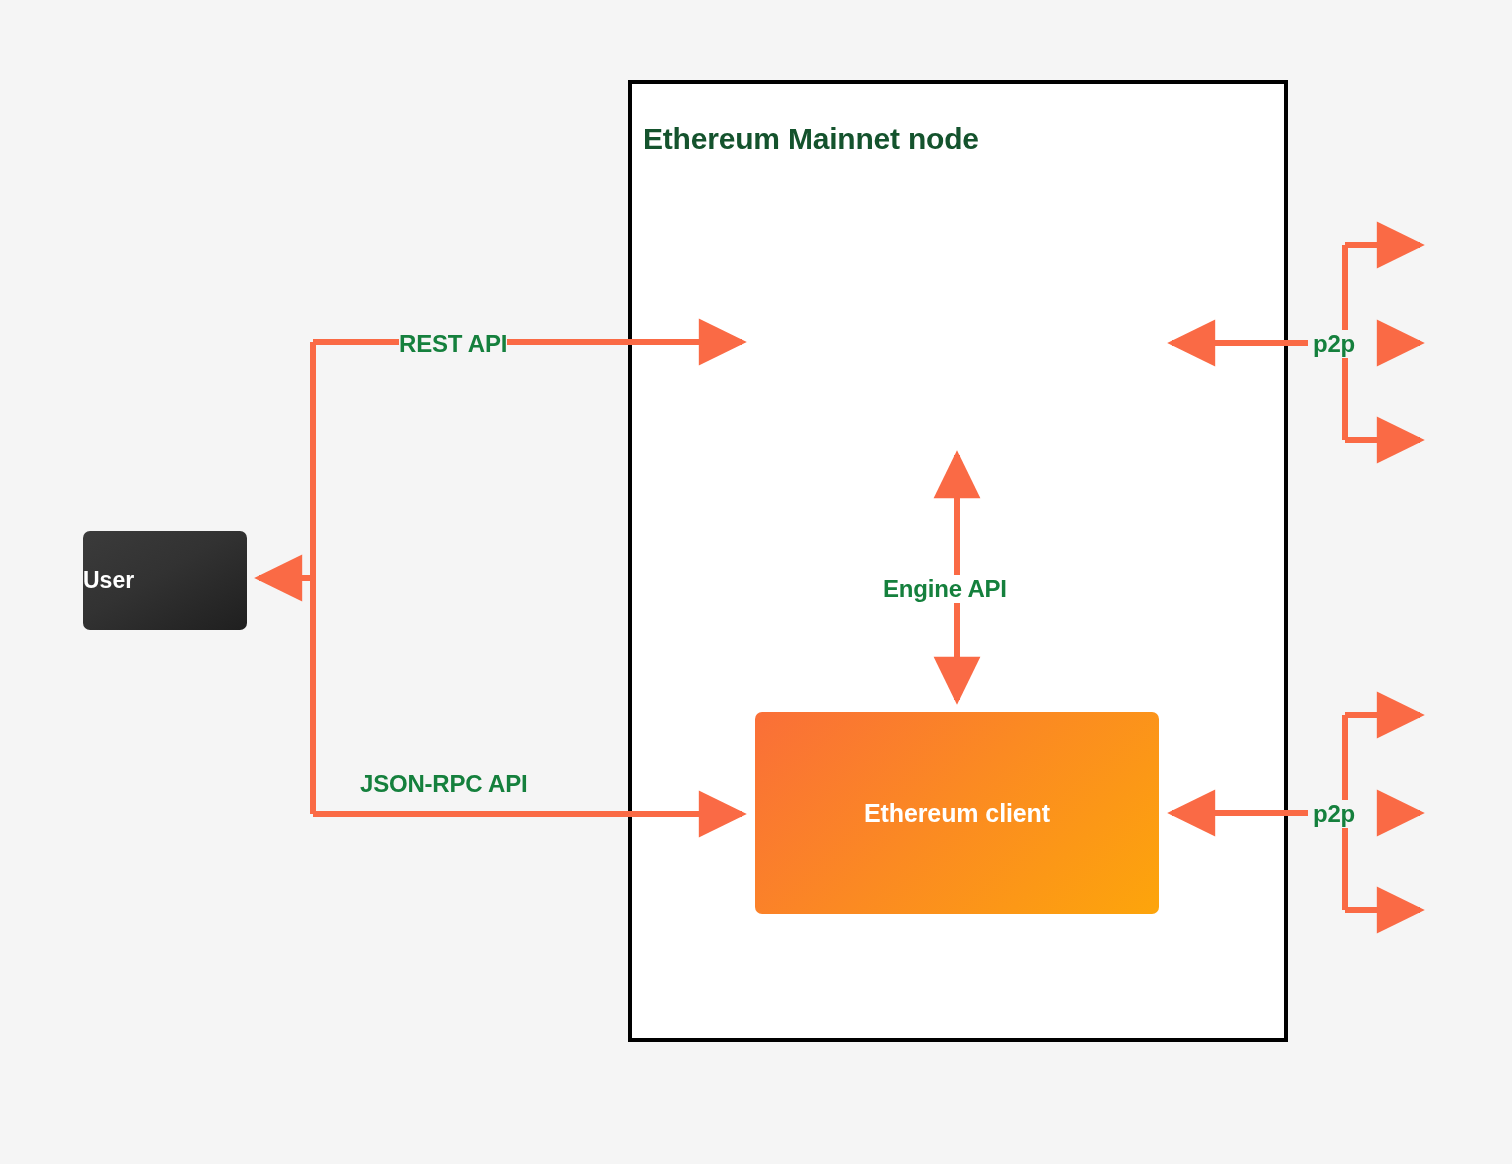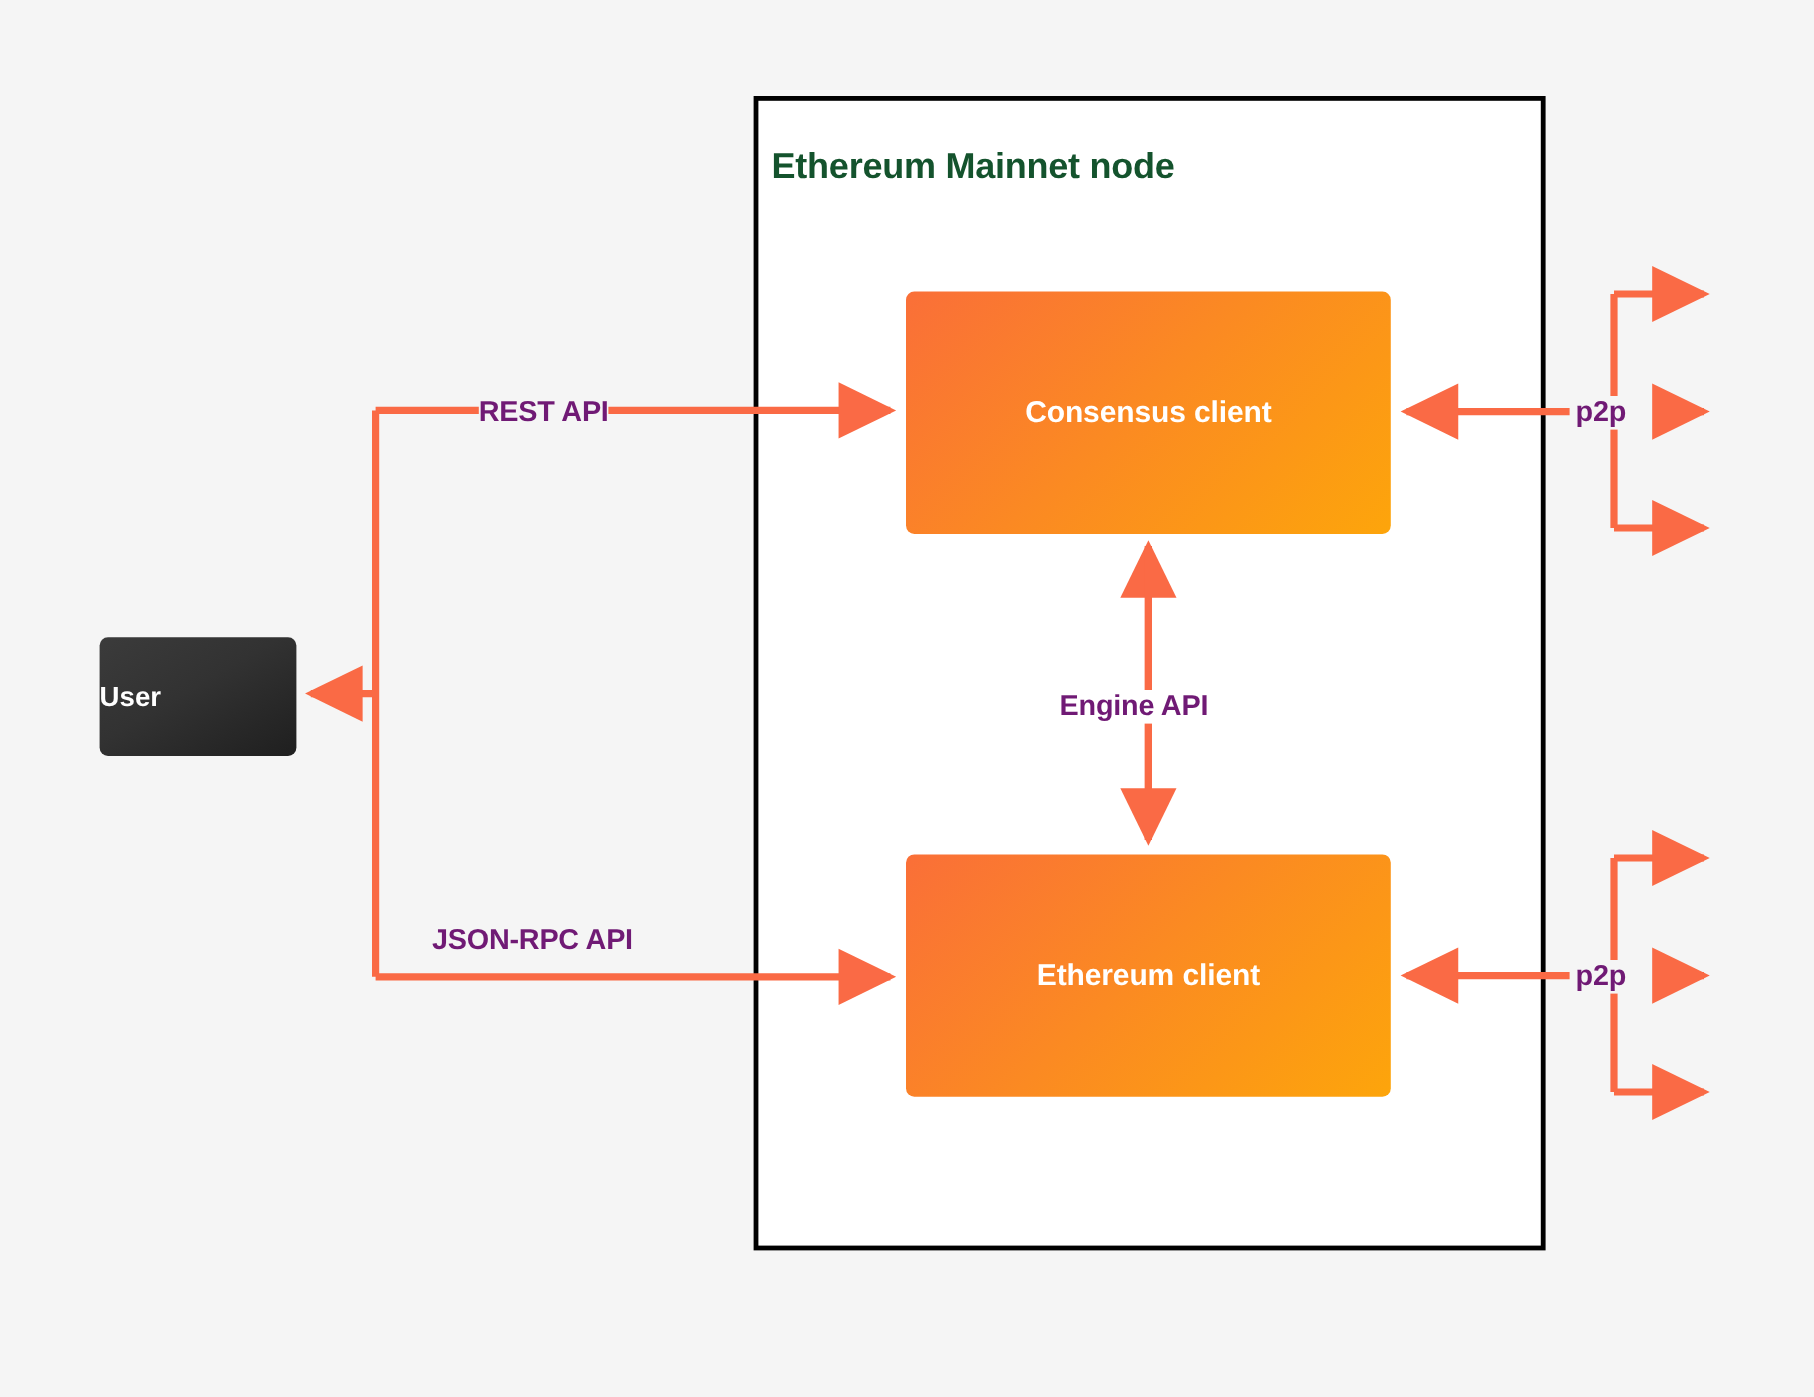--- a/index.html
+++ b/index.html
@@ -86,21 +86,21 @@
     top: 0;
     width: 1512px;
     height: 1164px;
     pointer-events: none;
   }
   
   .edge-label {
     position: absolute;
     font-size: 24px;
     font-weight: bold;
-    color: #701a75;
+    color: #15803d;
     white-space: nowrap;
     letter-spacing: -0.2px;
   }
   .edge-label.boxed {
     background: #f5f5f5;
   }
   #label-rest       { left: 399px;  top: 330px; }
   #label-jsonrpc    { left: 360px;  top: 770px; }
   #label-engine     { left: 883px;  top: 563px; background: #ffffff; margin-top: 12px; }
   #label-p2p-top    { left: 1313px; top: 330px; }
@@ -151,23 +151,20 @@
 
       <path d="M1345,715 L1345,910"></path>
       <path d="M1345,715 L1420,715" marker-end="url(#arrow-r)"></path>
       <path d="M1382,813 L1420,813" marker-end="url(#arrow-r)"></path>
       <path d="M1345,910 L1420,910" marker-end="url(#arrow-r)"></path>
       <path d="M1308,813 L1172,813" marker-end="url(#arrow-l)"></path>
 
     </g>
   </svg>
 
-  <div class="client-box" id="consensus-box">
-    <span class="client-label">Consensus client</span>
-  </div>
 
   <div class="client-box" id="execution-box">
     <span class="client-label">Ethereum client</span>
   </div>
 
   <div class="user-box">
     <span class="user-label">User</span>
   </div>
 
   <div class="edge-label boxed" id="label-rest">REST API</div>

